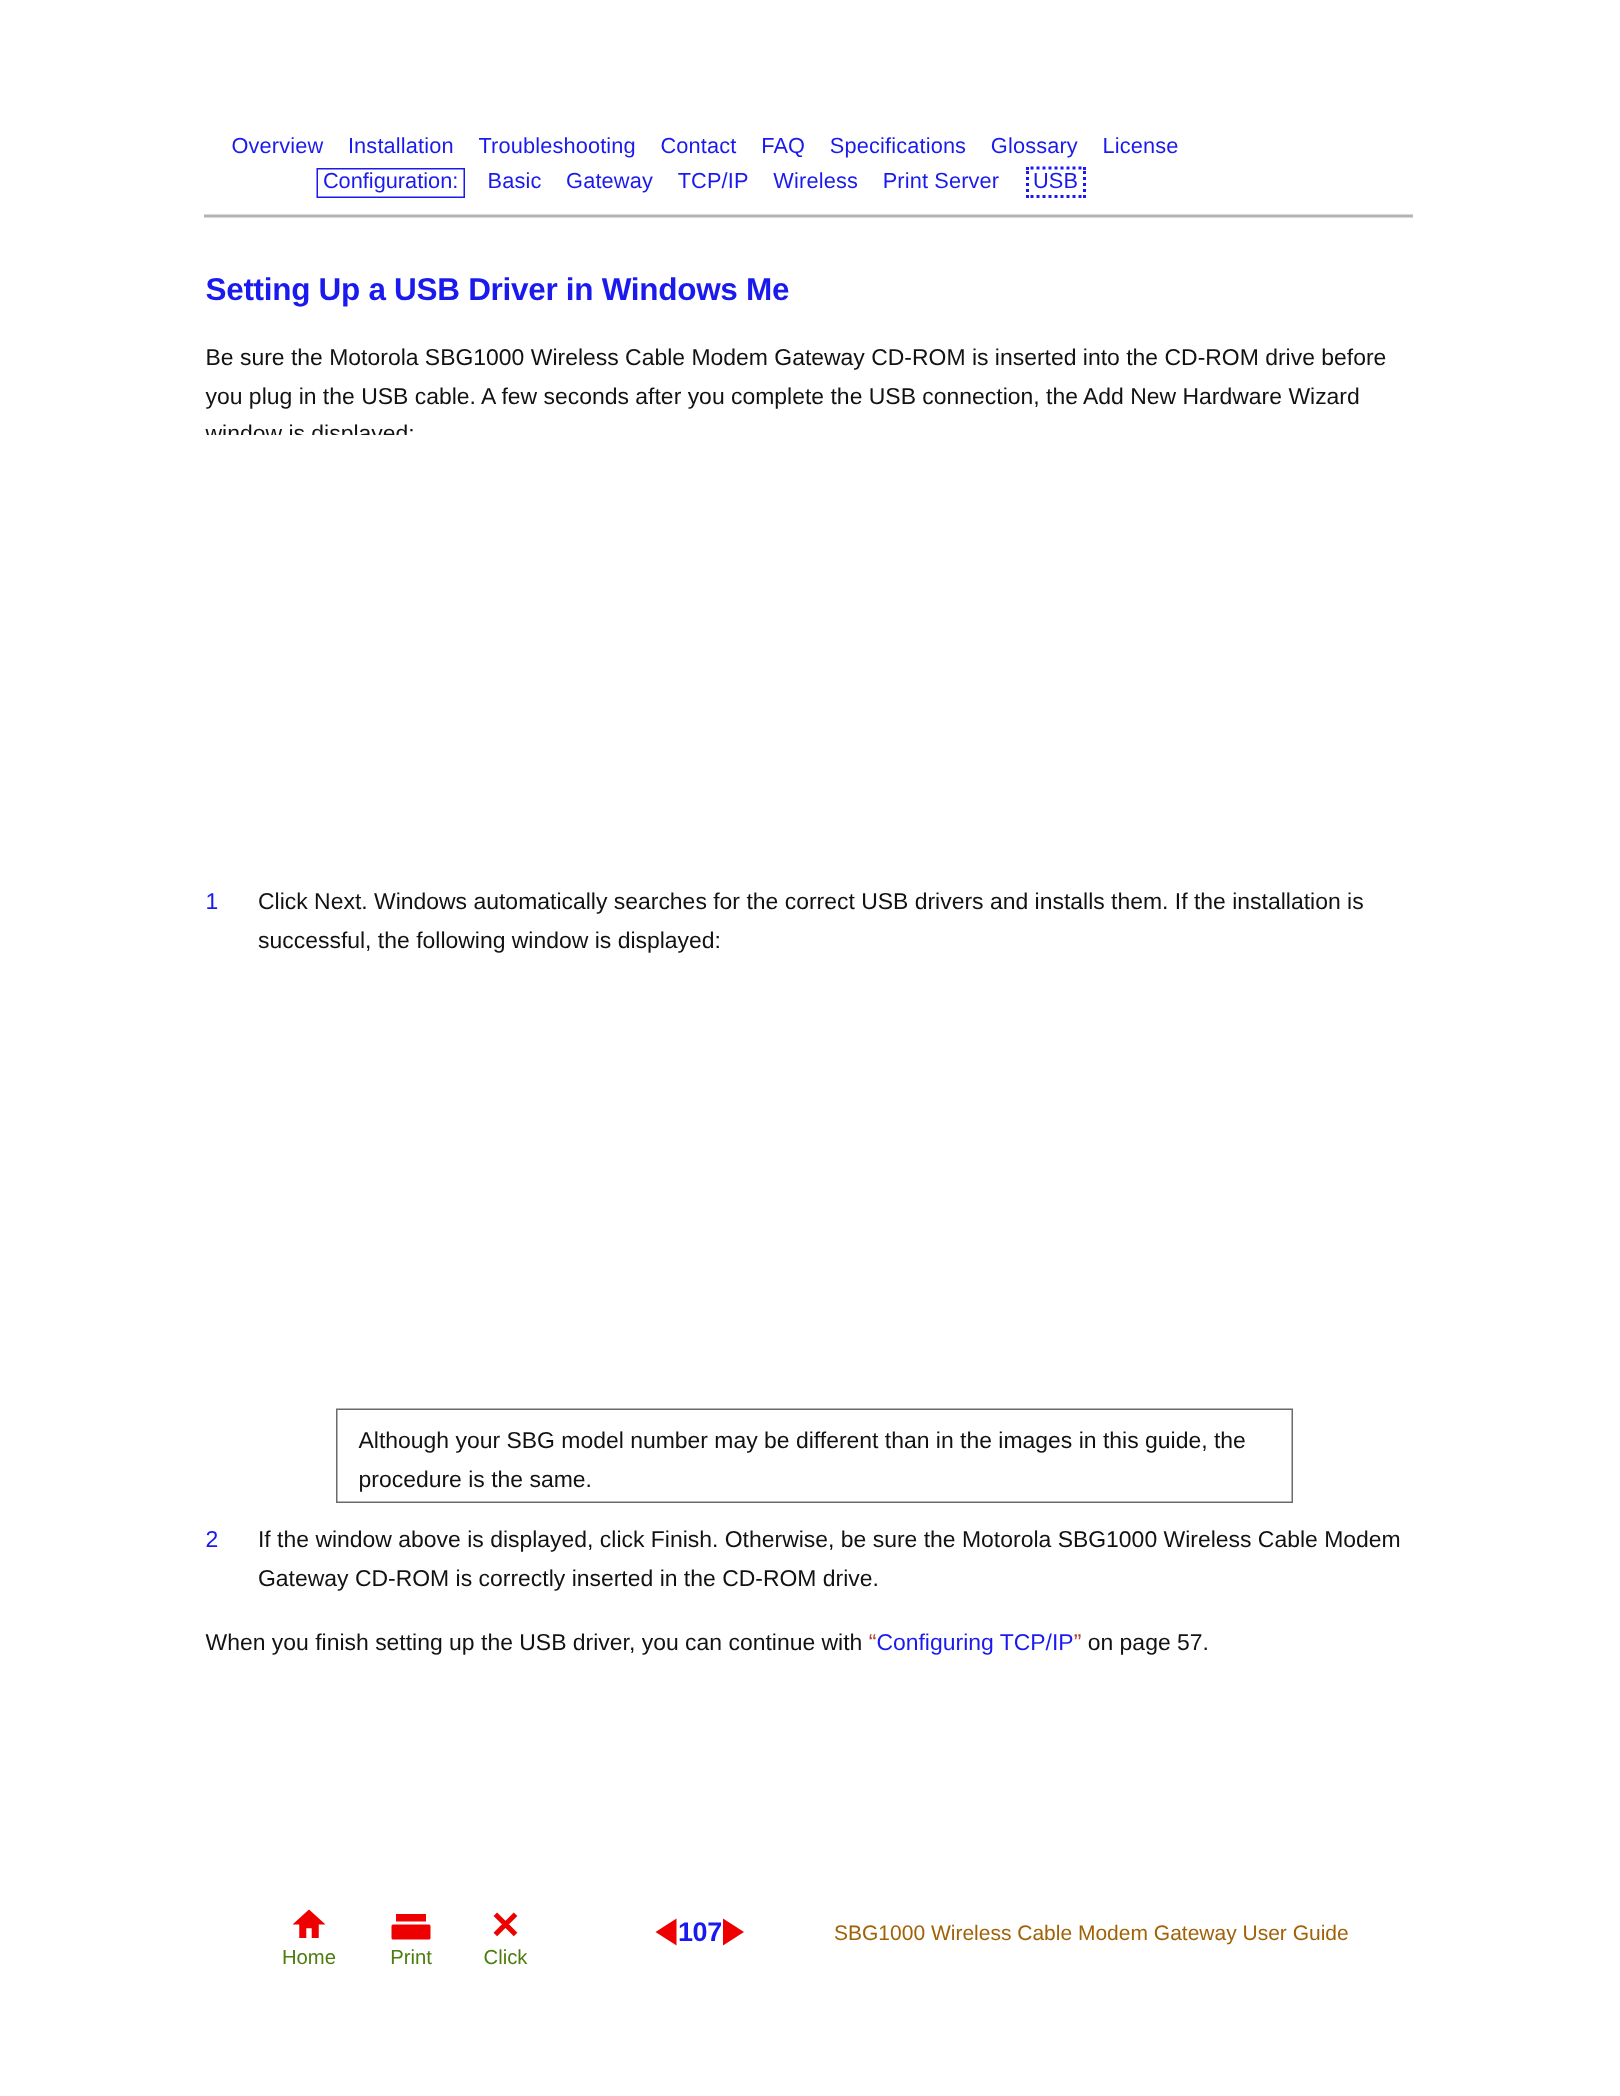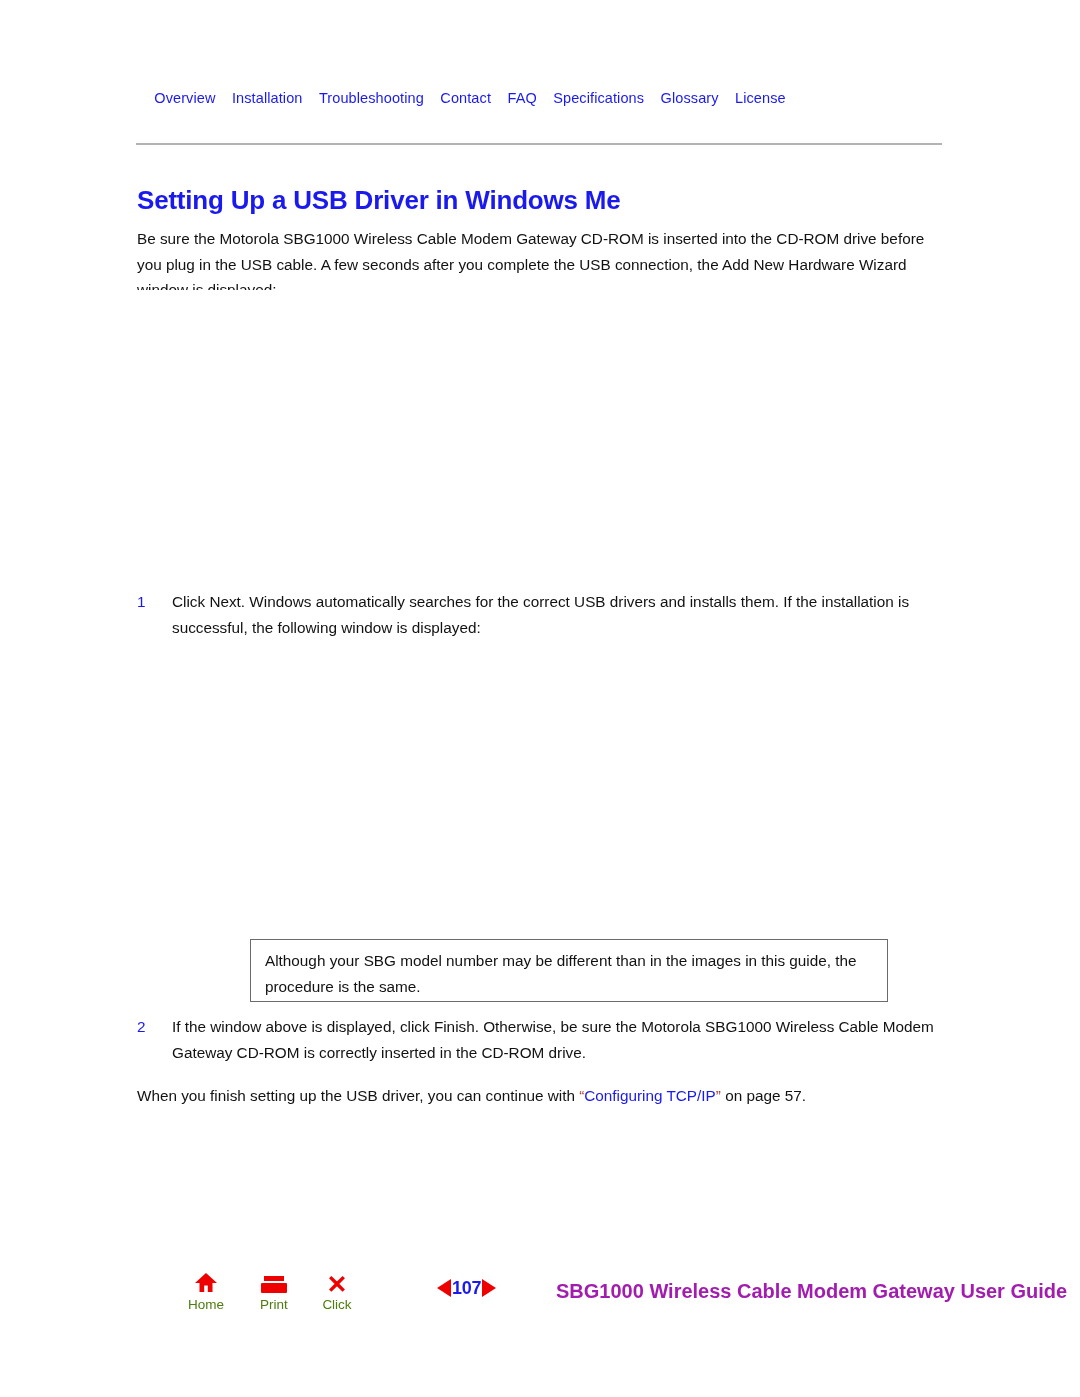--- a/index.html
+++ b/index.html
@@ -64,21 +64,21 @@
     width: 806px;
     height: 2px;
     background: #b3b3b3;
   }
 
   
   .page-title {
     position: absolute;
     left: 137px;
     top: 168px;
-    font-size: 26px;
+    font-size: 21px;
     font-weight: bold;
     color: #1a1aee;
     letter-spacing: -0.2px;
   }
 
   
   .intro {
     position: absolute;
     left: 137px;
     top: 211px;
@@ -121,21 +121,20 @@
 
   
   .note-box {
     position: absolute;
     left: 224px;
     top: 939px;
     width: 638px;
     height: 63px;
     border: 1.4px solid #6b6b6b;
     box-sizing: border-box;
-    margin-left: 26px;
   }
   .note-text {
     position: absolute;
     left: 14px;
     top: 8px;
     width: 610px;
     font-size: 15.3px;
     line-height: 25.5px;
     color: #121212;
   }
@@ -254,39 +253,47 @@
     font-weight: bold;
     vertical-align: middle;
     margin: 0 1px;
     letter-spacing: -0.3px;
   }
 
   .footer-guide {
     position: absolute;
     left: 556px;
     top: 1280px;
-    font-size: 20px;
-    color: #a21caf;
-    font-weight: bold;
+    font-size: 14px;
+    color: #a16207;
   }
 </style>
 </head>
 <body>
 
 <div class="topnav">
   <div class="navrow row1">
     <a class="navlink plain" href="#">Overview</a>
     <a class="navlink plain" href="#">Installation</a>
     <a class="navlink plain" href="#">Troubleshooting</a>
     <a class="navlink plain" href="#">Contact</a>
     <a class="navlink plain" href="#">FAQ</a>
     <a class="navlink plain" href="#">Specifications</a>
     <a class="navlink plain" href="#">Glossary</a>
     <a class="navlink plain" href="#">License</a>
   </div>
+  <div class="navrow row2">
+    <span class="navlabel-boxed">Configuration:</span>
+    <a class="navlink plain" href="#">Basic</a>
+    <a class="navlink plain" href="#">Gateway</a>
+    <a class="navlink plain" href="#">TCP/IP</a>
+    <a class="navlink plain" href="#">Wireless</a>
+    <a class="navlink plain" href="#">Print Server</a>
+    <a class="navlink dotted" href="#">USB</a>
+  </div>
 </div>
 
 <div class="hrule"></div>
 
 <h1 class="page-title">Setting Up a USB Driver in Windows Me</h1>
 
 <p class="intro">Be sure the Motorola SBG1000 Wireless Cable Modem Gateway CD-ROM is inserted into the CD-ROM drive before you plug in the USB cable. A few seconds after you complete the USB connection, the Add New Hardware Wizard window is displayed:</p>
 
 <div class="figure-slot" id="figure-wizard"></div>
 

